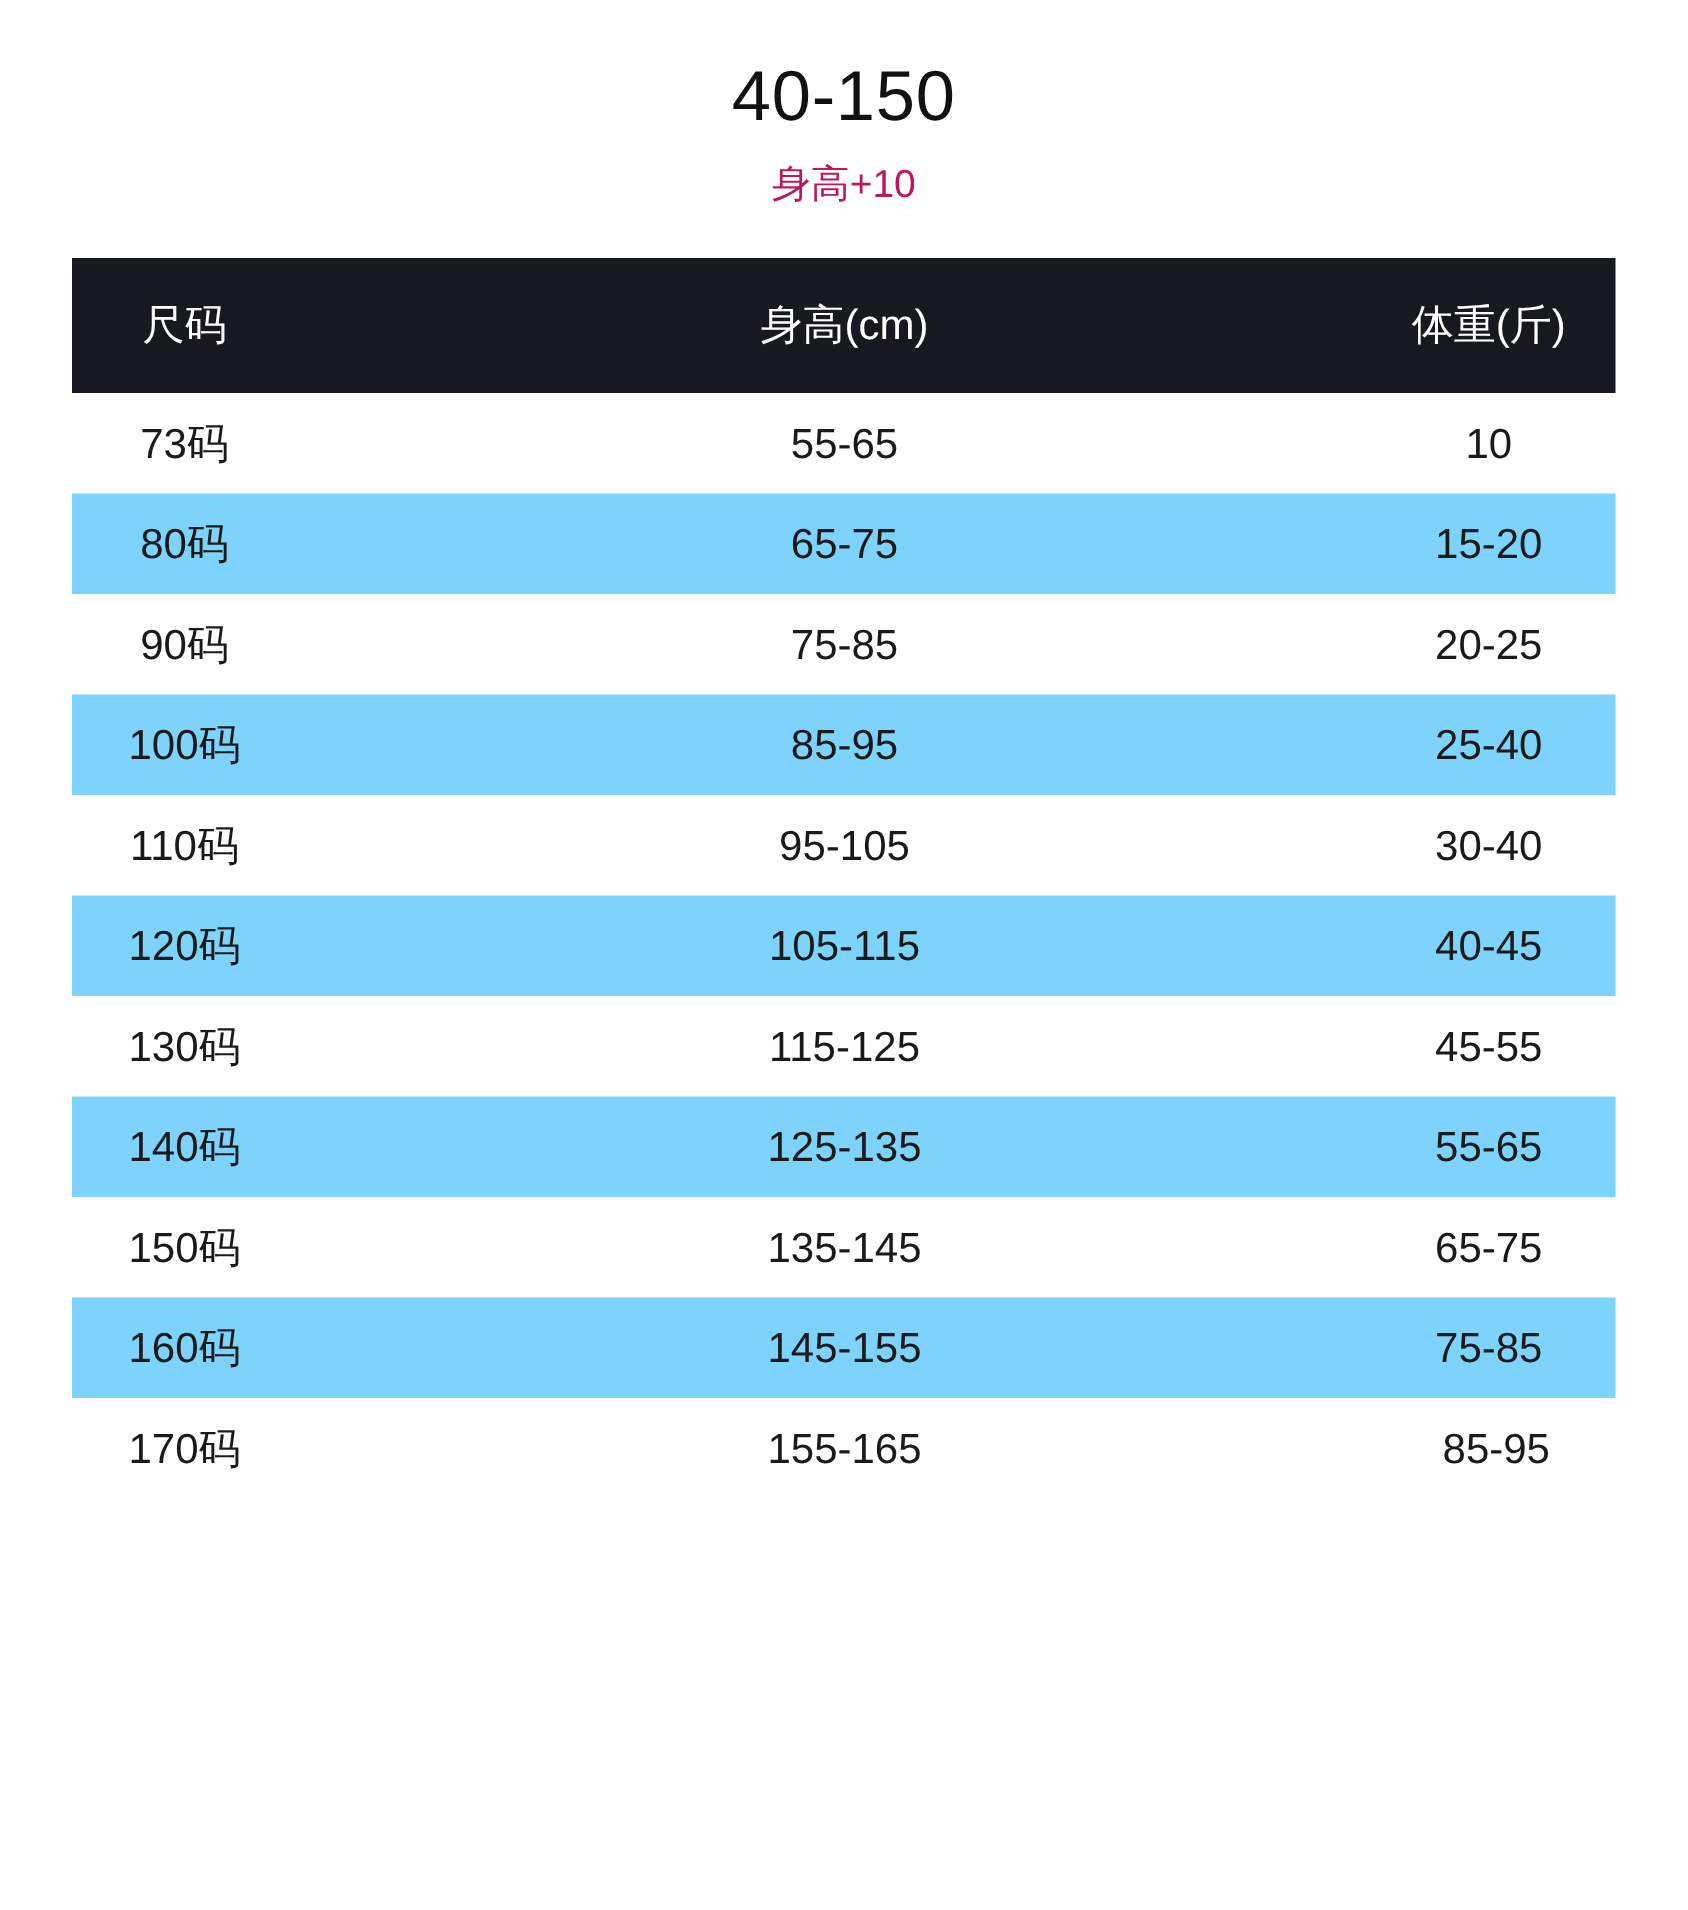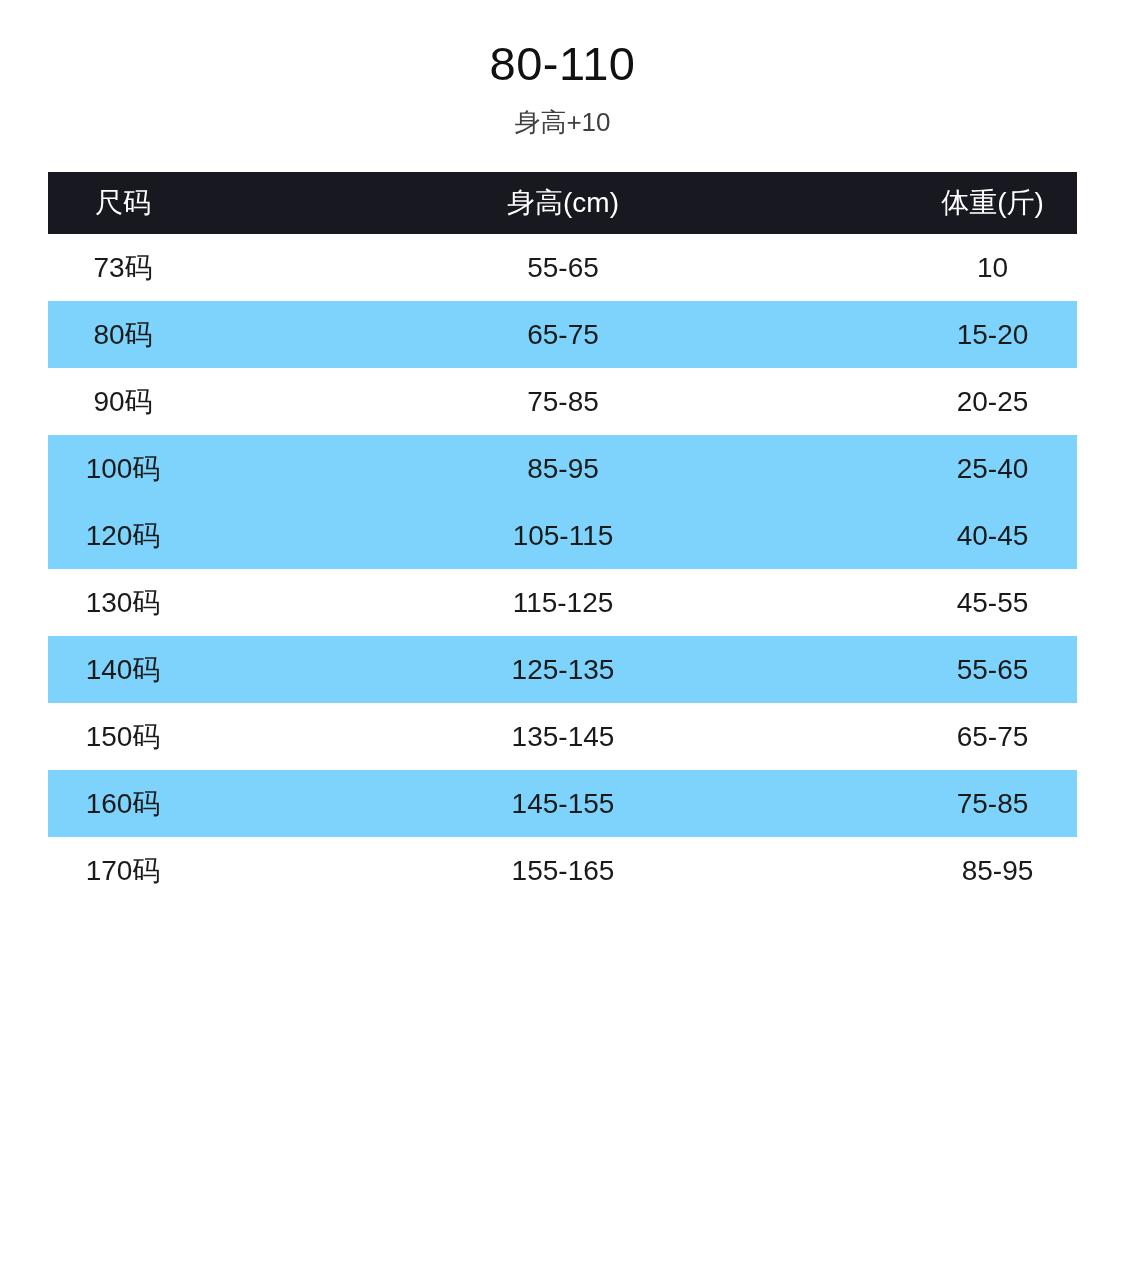--- a/index.html
+++ b/index.html
@@ -33,21 +33,21 @@
     font-size: 47px;
     font-weight: 400;
     color: #111111;
     letter-spacing: 0.5px;
     line-height: 1.0;
     margin: 0;
   }
   .chart-subtitle {
     font-size: 26px;
     font-weight: 400;
-    color: #404040;
+    color: #be185d;
     line-height: 1.0;
     margin: 0;
     padding-top: 22px;
   }
 
   
   .size-table-wrap {
     position: absolute;
     left: 48px;
     top: 172px;
@@ -60,21 +60,21 @@
   }
   table.size-table col.c-size   { width: 300px; }
   table.size-table col.c-height { width: 430px; }
   table.size-table col.c-weight { width: 299px; }
 
   thead th {
     background: #181820;
     color: #ffffff;
     font-size: 28px;
     font-weight: 400;
-    height: 62px;
+    height: 90px;
     padding: 0;
     text-align: center;
     vertical-align: middle;
     border: none;
   }
   thead th.th-size   { text-align: center; padding-right: 150px; }
   thead th.th-height { }
   thead th.th-weight { padding-left: 130px; }
 
   tbody td {
@@ -98,21 +98,21 @@
 
   
   tbody tr.last-row td.c-weight-cell { padding-left: 140px; }
 </style>
 </head>
 <body>
 
 <div class="page">
 
   <div class="heading">
-    <div class="chart-title">80-110</div>
+    <div class="chart-title">40-150</div>
     <div class="chart-subtitle">身高+10</div>
   </div>
 
   <div class="size-table-wrap">
     <table class="size-table">
       <colgroup>
         <col class="c-size">
         <col class="c-height">
         <col class="c-weight">
       </colgroup>
@@ -142,20 +142,25 @@
           <td class="c-height-cell">75-85</td>
           <td class="c-weight-cell">20-25</td>
         </tr>
 
         <tr class="striped">
           <td class="c-size-cell">100码</td>
           <td class="c-height-cell">85-95</td>
           <td class="c-weight-cell">25-40</td>
         </tr>
 
+        <tr>
+          <td class="c-size-cell">110码</td>
+          <td class="c-height-cell">95-105</td>
+          <td class="c-weight-cell">30-40</td>
+        </tr>
 
         <tr class="striped">
           <td class="c-size-cell">120码</td>
           <td class="c-height-cell">105-115</td>
           <td class="c-weight-cell">40-45</td>
         </tr>
 
         <tr>
           <td class="c-size-cell">130码</td>
           <td class="c-height-cell">115-125</td>

